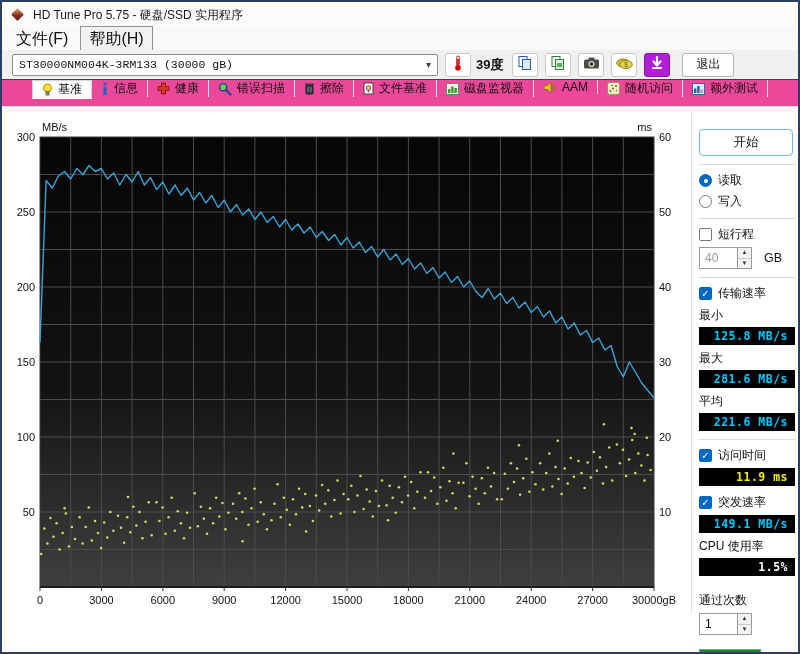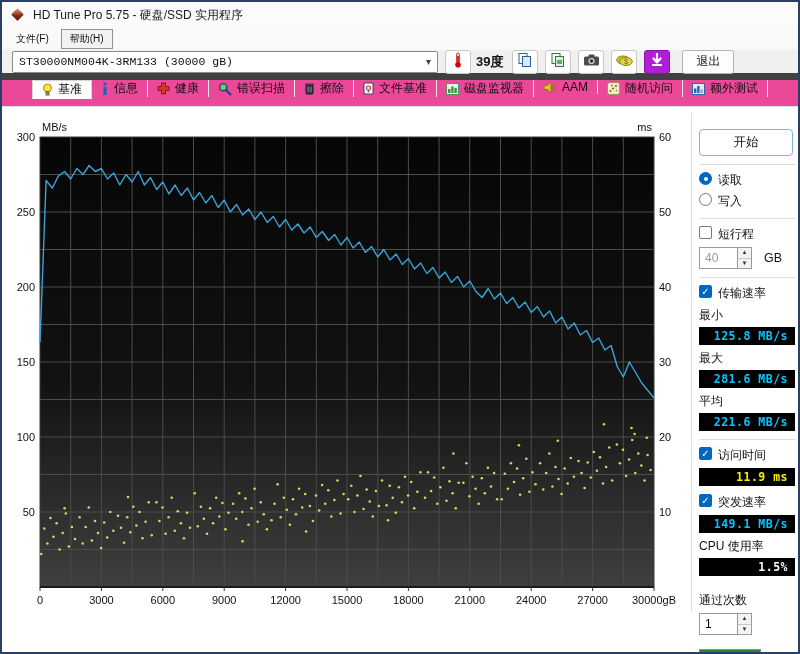--- a/index.html
+++ b/index.html
@@ -8,25 +8,25 @@
 
   
   .titlebar { height:26px; background:#fbfbfb; display:flex; align-items:center; padding:0 10px; }
   .app-icon { width:13px; height:13px; margin-right:8px; position:relative; }
   .app-icon::before { content:""; position:absolute; left:1px; top:1px; width:9px; height:9px;
       background:linear-gradient(135deg,#e0b089 0%, #8a2f1d 55%, #4d140c 100%); transform:rotate(45deg); border-radius:1px; }
   .title-text { font-size:12px; color:#1a1a1a; }
 
   
   .menubar { height:22px; background:#f9f9f9; display:flex; align-items:center; padding-left:6px; gap:4px; }
-  .menu-item { font-size:10px; color:#111; padding:2px 8px; }
+  .menu-item { font-size:16px; color:#111; padding:2px 8px; }
   .menu-item.focused { border:1px solid #8f9397; background:#f2f2f2; }
 
   
-  .toolbar { height:30px; background:#f0f0f0; border-bottom:7px solid #404040; display:flex; align-items:center; padding:0 10px; position:relative; }
+  .toolbar { height:30px; background:#f0f0f0; border-bottom:1px solid #404040; display:flex; align-items:center; padding:0 10px; position:relative; }
   .combo { width:426px; height:22px; background:#fff; border:1px solid #8a8a8a; border-radius:2px; display:flex; align-items:center; justify-content:space-between; padding:0 6px; }
   .combo-text { font-size:11.5px; font-family:"Liberation Mono", monospace; color:#111; }
   .combo-arrow { font-size:10px; color:#444; }
   .tool-btn { height:24px; min-width:26px; background:#fff; border:1px solid #c8c8c8; border-radius:3px; display:flex; align-items:center; justify-content:center; margin-left:7px; }
   .temp-label { font-size:13px; font-weight:bold; color:#111; margin-left:5px; margin-right:2px; }
   .exit-btn { height:24px; width:52px; background:#fdfdfd; border:1px solid #b5b5b5; border-radius:3px; font-size:12px; color:#111; display:flex; align-items:center; justify-content:center; margin-left:12px; }
 
   
   .tabbar { height:27px; background:#ec4899; border-bottom:1px solid #e0e0e0; display:flex; align-items:flex-start; padding-left:30px; }
   .tab { display:flex; align-items:center; gap:5px; padding:0 9px; font-size:12px; color:#111; border-right:1px solid #e6e6e6; }
@@ -35,21 +35,21 @@
 
   
   .main { position:relative; height:547px; background:#fff; }
   .chart-wrap { position:absolute; left:0; top:11px; }
   .vdiv { position:absolute; left:689px; top:6px; width:1px; height:500px; background:#e0e0e0; }
 
   
   .panel { position:absolute; left:697px; top:22px; width:96px; font-size:12px; color:#111; }
   .start-btn { width:94px; height:27px; background:#fff; border:1px solid #76b9e4; border-radius:4px; font-size:12.5px; color:#111; display:flex; align-items:center; justify-content:center; }
   .sep { border-top:1px solid #dcdcdc; margin:8px 0 7px 0; }
-  .row { display:flex; align-items:flex-start; gap:6px; margin:4px 0; }
+  .row { display:flex; align-items:center; gap:6px; margin:4px 0; }
   .rb { width:13px; height:13px; border-radius:50%; border:1px solid #777; background:#fff; position:relative; flex:none; }
   .rb.on { border:1px solid #0067c0; background:#0067c0; }
   .rb.on::after { content:""; position:absolute; left:3.5px; top:3.5px; width:4px; height:4px; background:#fff; border-radius:50%; }
   .cb { width:13px; height:13px; border:1px solid #777; background:#fff; flex:none; font-size:10px; line-height:11px; text-align:center; color:#fff; border-radius:2px; }
   .cb.checked { background:#0067c0; border-color:#0067c0; }
   .lcd { width:96px; height:18px; background:#000; color:#00c8ff; font-family:"DejaVu Sans Mono", monospace; font-weight:bold; font-size:11.5px; text-align:right; padding:2px 7px 0 0; margin:3px 0 4px 0; letter-spacing:0.5px; }
   .lcd.yellow { color:#f5ee00; }
   .lcd.white { color:#fff; }
   .stat-label { margin-top:5px; }
   .spin { display:flex; align-items:center; margin-top:4px; }

